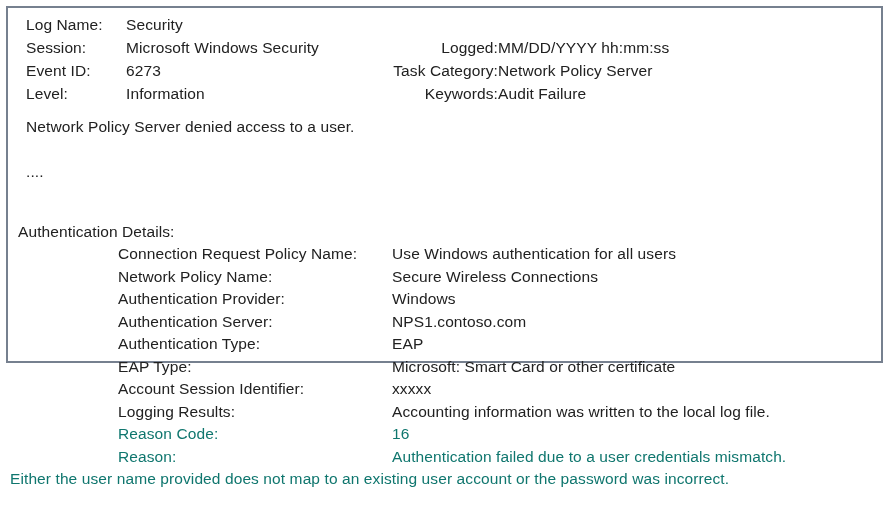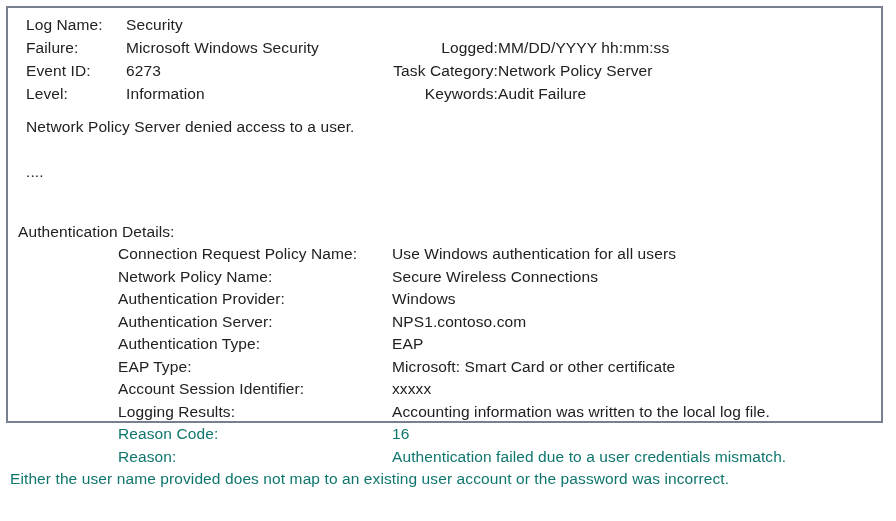--- a/index.html
+++ b/index.html
@@ -13,21 +13,21 @@
     position: relative;
     font-family: "Liberation Sans", "DejaVu Sans", sans-serif;
     color: #212121;
     overflow: hidden;
   }
   .event-box {
     position: absolute;
     left: 6px;
     top: 6px;
     width: 877px;
-    height: 417px;
+    height: 357px;
     box-sizing: border-box;
     border: 2.5px solid #76808F;
     background: #ffffff;
     padding: 5px 6px 0 10px;
     font-size: 15.5px;
     letter-spacing: 0.1px;
   }
   .hrow {
     display: flex;
     line-height: 23px;
@@ -59,21 +59,21 @@
 <div class="event-box">
 
   <div>
     <div class="hrow">
       <span class="hlab">Log Name:</span>
       <span class="hval">Security</span>
       <span class="hlab2"></span>
       <span class="hval2"></span>
     </div>
     <div class="hrow">
-      <span class="hlab">Failure:</span>
+      <span class="hlab">Session:</span>
       <span class="hval">Microsoft Windows Security</span>
       <span class="hlab2">Logged:</span>
       <span class="hval2">MM/DD/YYYY hh:mm:ss</span>
     </div>
     <div class="hrow">
       <span class="hlab">Event ID:</span>
       <span class="hval">6273</span>
       <span class="hlab2">Task Category:</span>
       <span class="hval2">Network Policy Server</span>
     </div>

